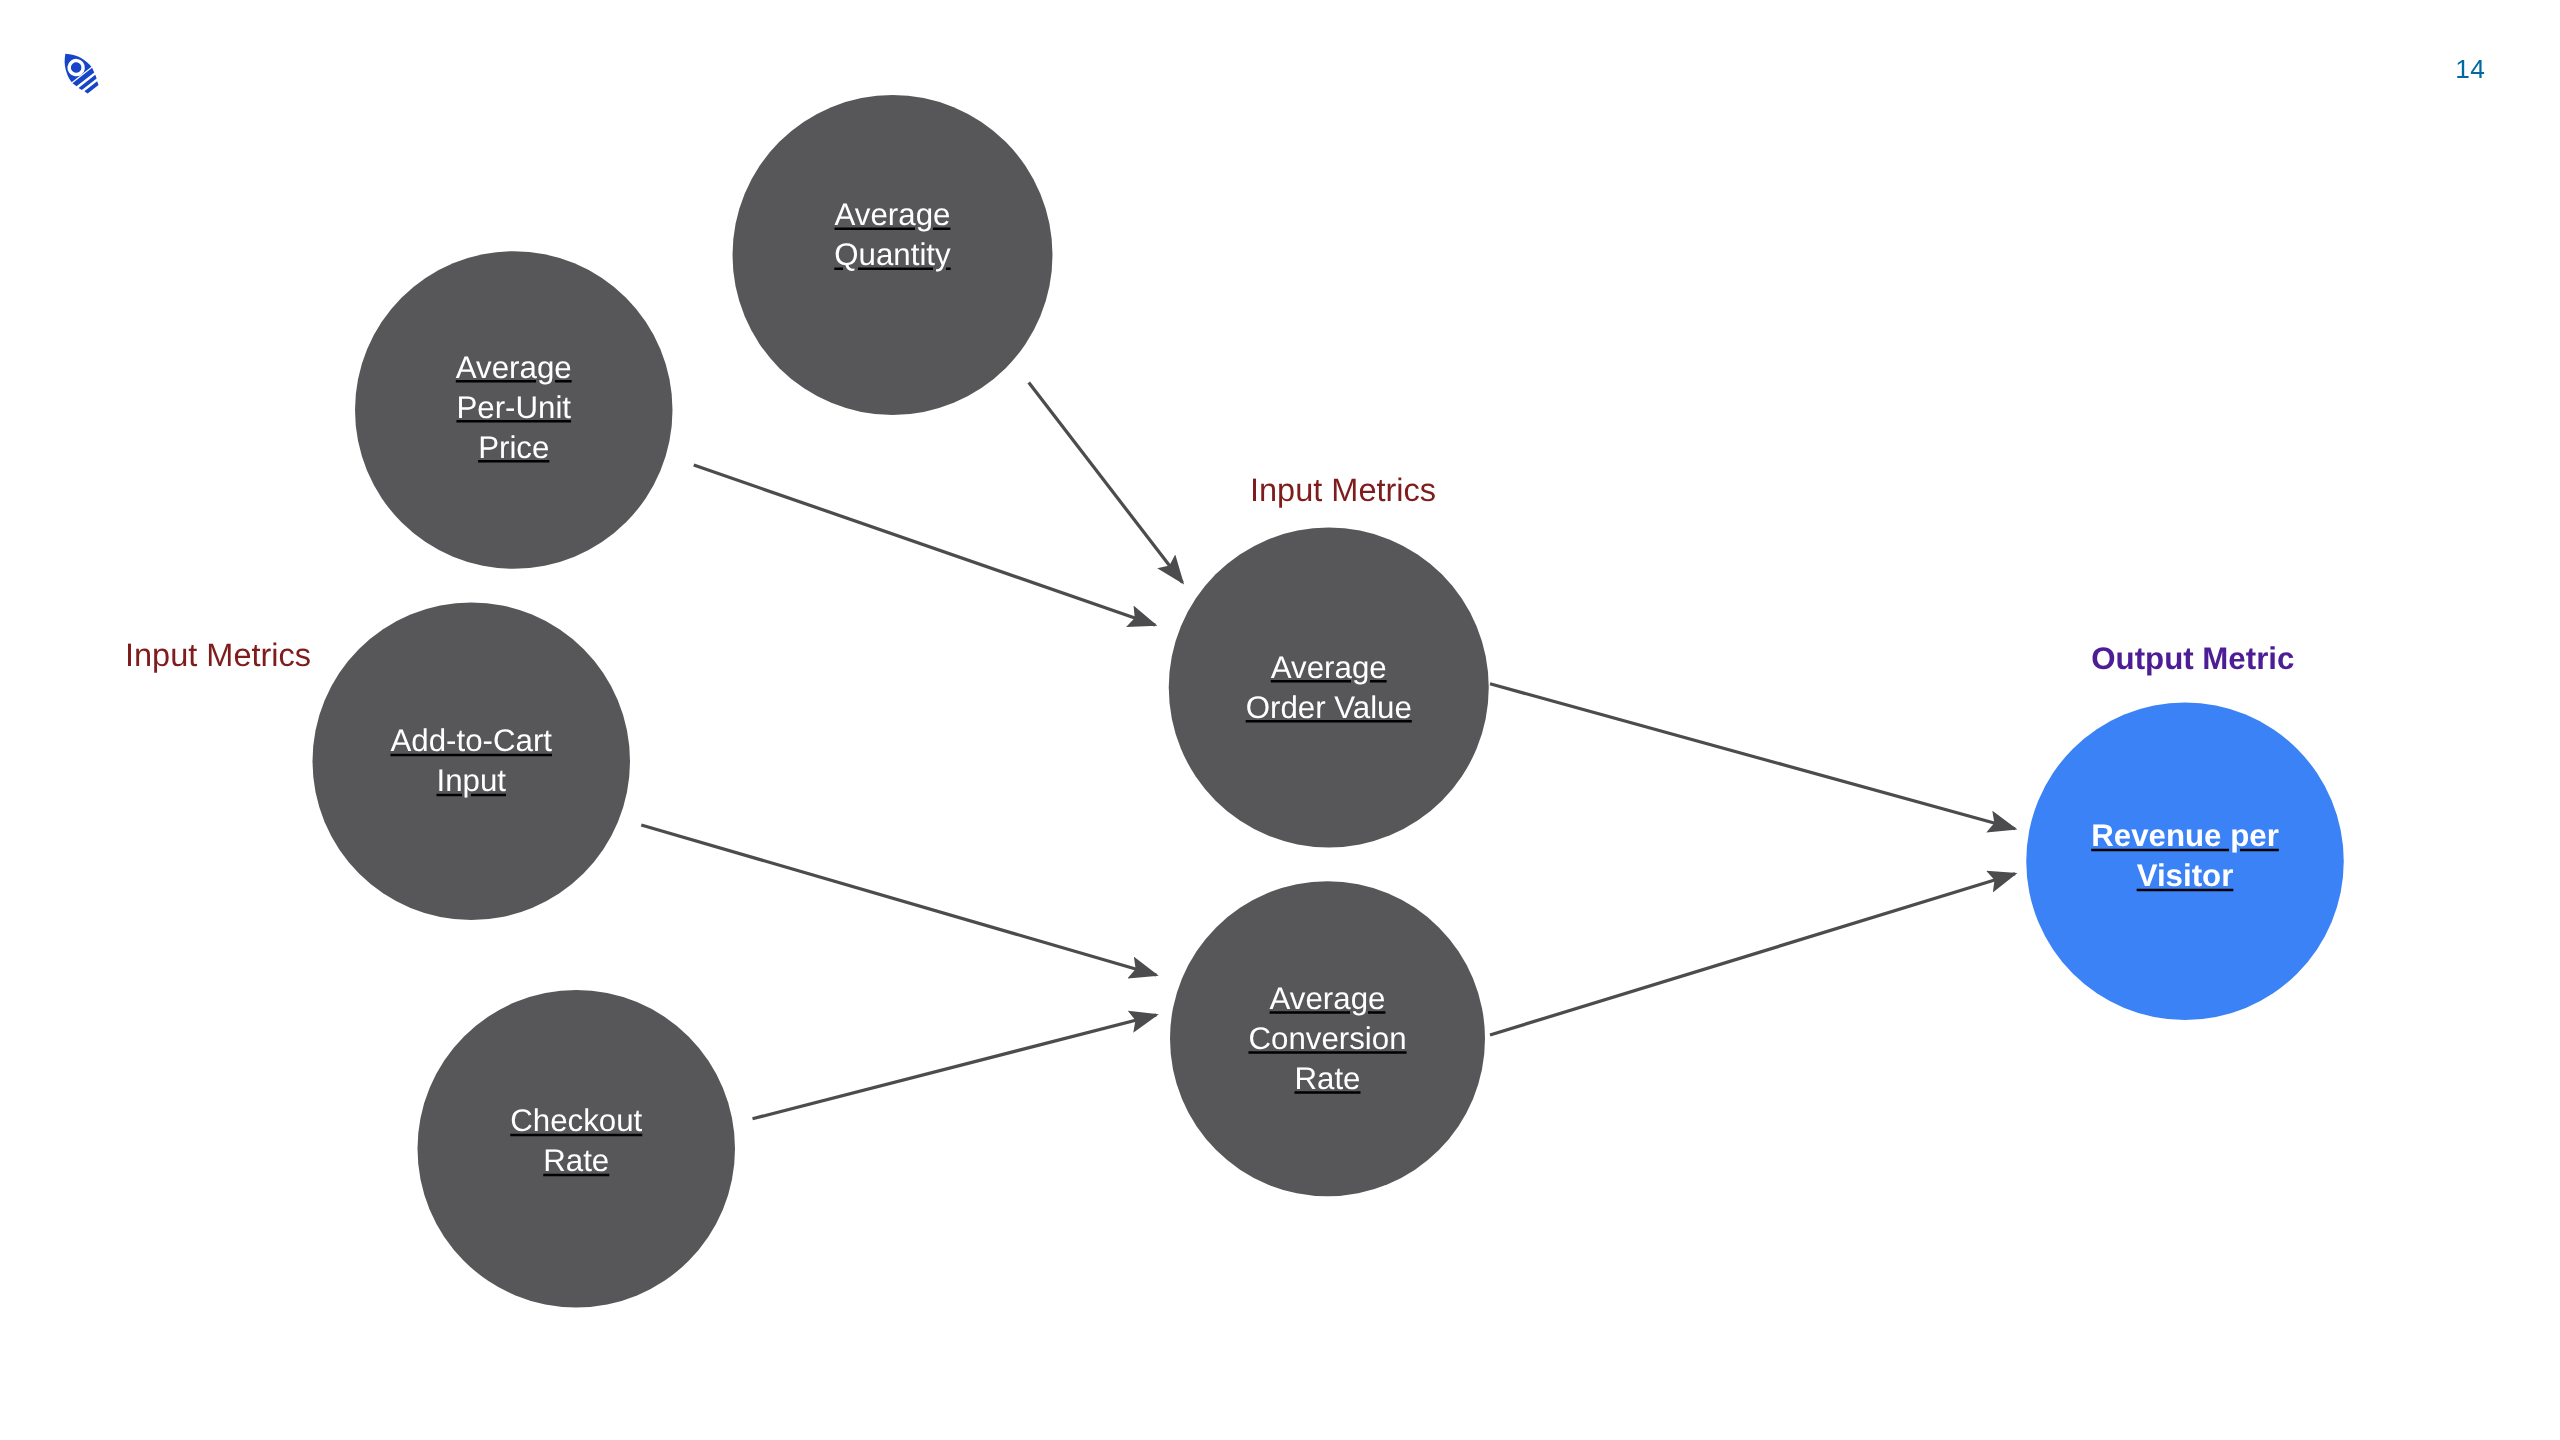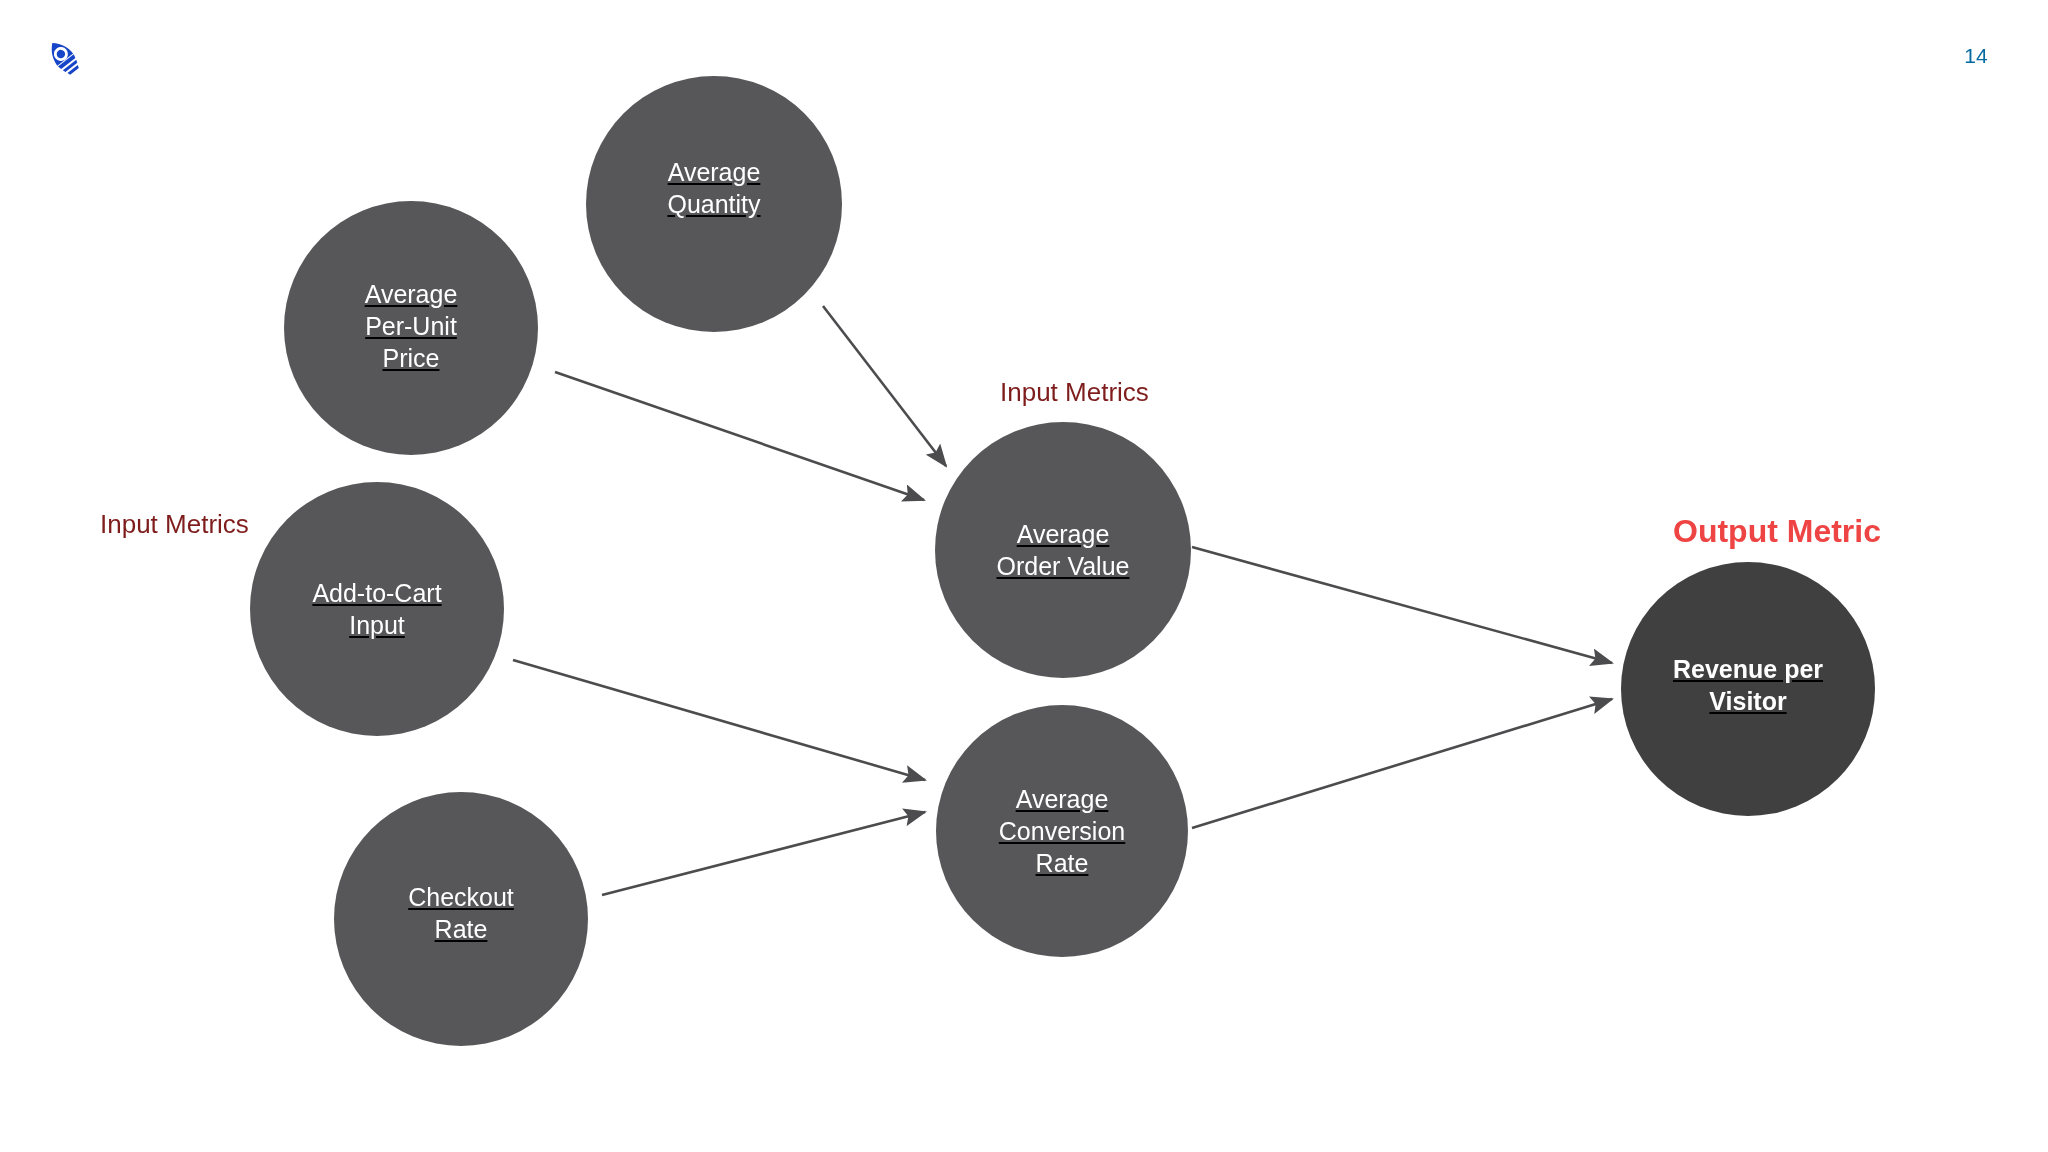--- a/index.html
+++ b/index.html
@@ -62,42 +62,42 @@
   }
   .node.input {
     background: #575759;
   }
   .node.input .node-label {
     font-size: 25px;
     font-weight: 400;
     font-family: "Liberation Sans", sans-serif;
   }
   .node.output {
-    background: #404040;
+    background: #3b82f6;
   }
   .node.output .node-label {
     font-size: 25px;
     font-weight: bold;
     font-family: "Liberation Sans", sans-serif;
   }
   
   .caption {
     position: absolute;
     white-space: nowrap;
   }
   .caption.plain {
     font-size: 26px;
     font-weight: 400;
     color: #7f1d1d;
     font-family: "Liberation Sans", sans-serif;
   }
   .caption.accent {
-    font-size: 32px;
+    font-size: 25px;
     font-weight: bold;
-    color: #ef4444;
+    color: #4c1d95;
     font-family: "Liberation Sans", sans-serif;
   }
 </style>
 </head>
 <body>
 
 <div id="slide">
 
   <div id="logo">
     <svg viewBox="0 0 48 48" width="48" height="48" aria-hidden="true">

